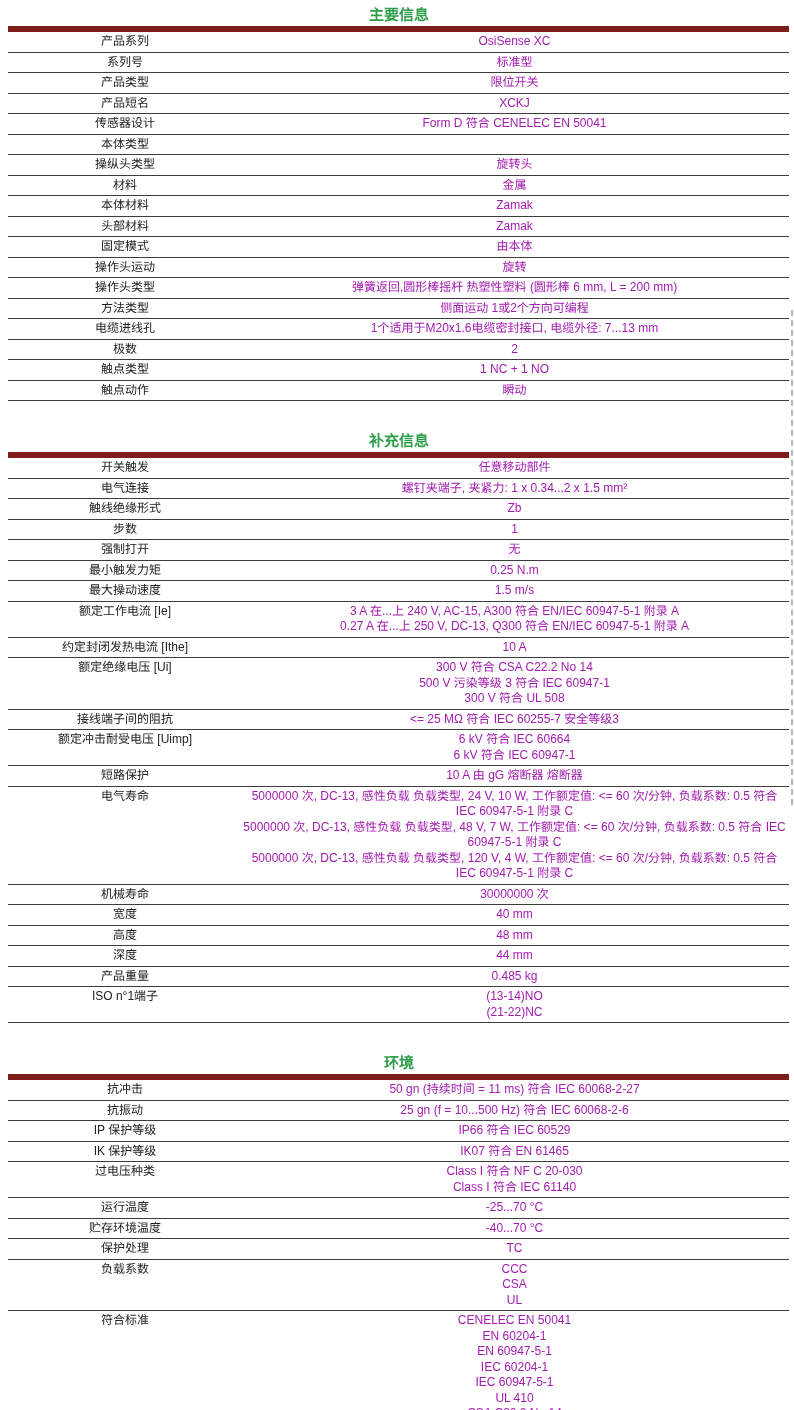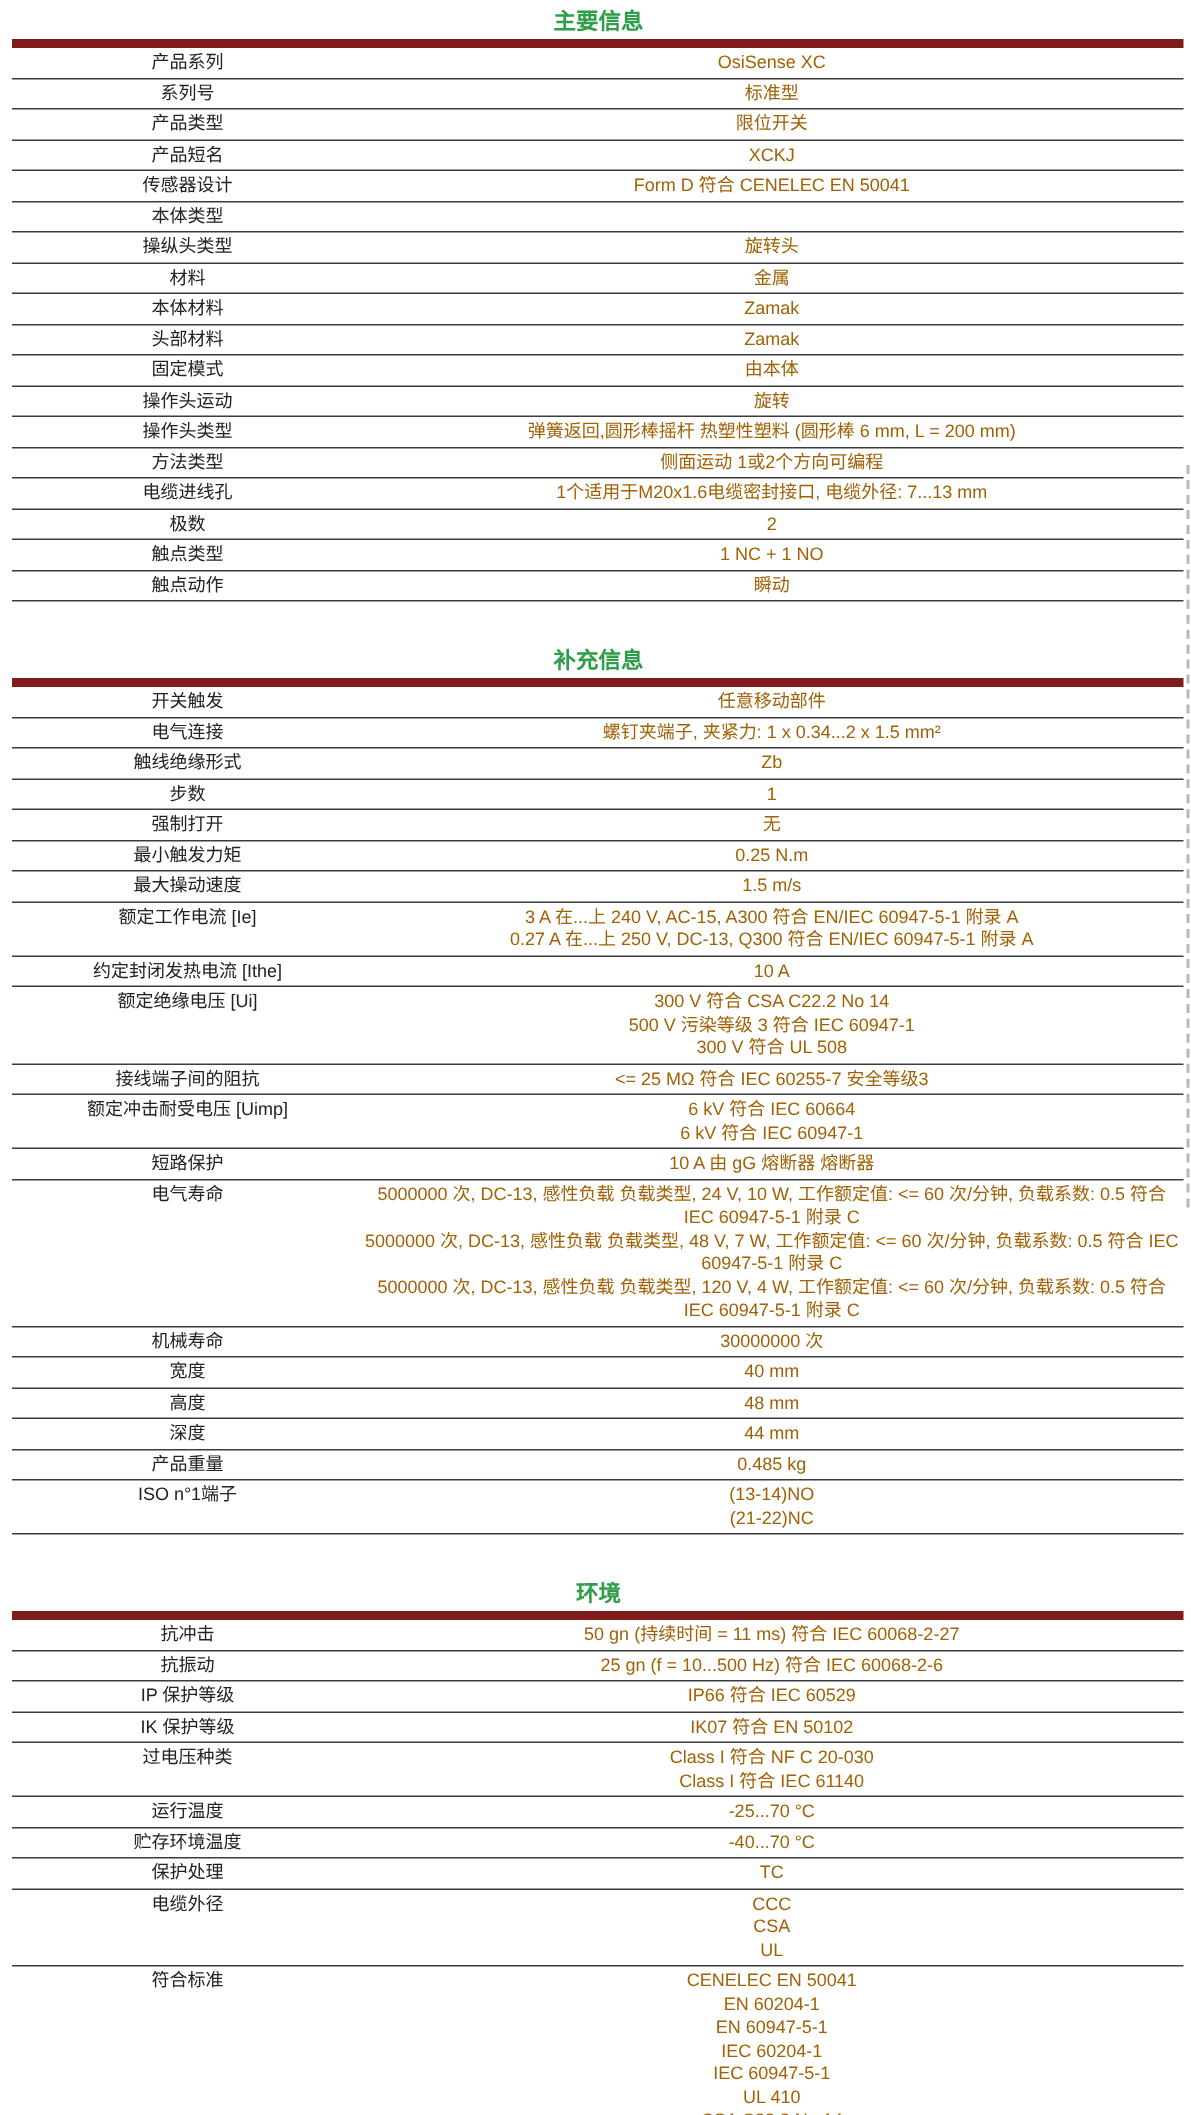--- a/index.html
+++ b/index.html
@@ -46,21 +46,21 @@
     padding-left: 2px;
     box-sizing: border-box;
     font-size: 12px;
     line-height: 15.5px;
     color: #222222;
   }
   .spec-value {
     flex: 1 1 auto;
     font-size: 12px;
     line-height: 15.5px;
-    color: #a16207;
+    color: #a21caf;
   }
   .value-line {
     min-height: 15.5px;
   }
   .page-edge-dashed-line {
     position: absolute;
     top: 310px;
     right: 1px;
     height: 495px;
     width: 0;
@@ -331,21 +331,21 @@
         </div>
         <div class="spec-row">
           <div class="spec-label">IP 保护等级</div>
           <div class="spec-value">
             <div class="value-line">IP66 符合 IEC 60529</div>
           </div>
         </div>
         <div class="spec-row">
           <div class="spec-label">IK 保护等级</div>
           <div class="spec-value">
-            <div class="value-line">IK07 符合 EN 50102</div>
+            <div class="value-line">IK07 符合 EN 61465</div>
           </div>
         </div>
         <div class="spec-row">
           <div class="spec-label">过电压种类</div>
           <div class="spec-value">
             <div class="value-line">Class I 符合 NF C 20-030</div>
             <div class="value-line">Class I 符合 IEC 61140</div>
           </div>
         </div>
         <div class="spec-row">
@@ -360,21 +360,21 @@
             <div class="value-line">-40...70 °C</div>
           </div>
         </div>
         <div class="spec-row">
           <div class="spec-label">保护处理</div>
           <div class="spec-value">
             <div class="value-line">TC</div>
           </div>
         </div>
         <div class="spec-row">
-          <div class="spec-label">电缆外径</div>
+          <div class="spec-label">负载系数</div>
           <div class="spec-value">
             <div class="value-line">CCC</div>
             <div class="value-line">CSA</div>
             <div class="value-line">UL</div>
           </div>
         </div>
         <div class="spec-row">
           <div class="spec-label">符合标准</div>
           <div class="spec-value">
             <div class="value-line">CENELEC EN 50041</div>

